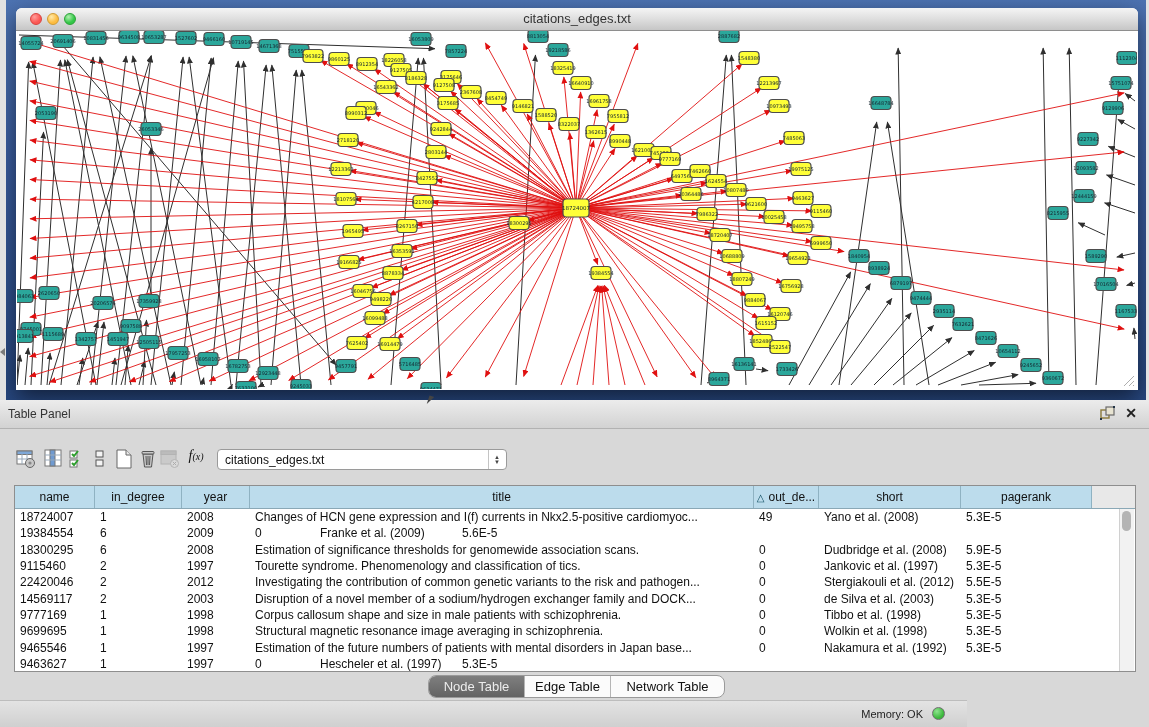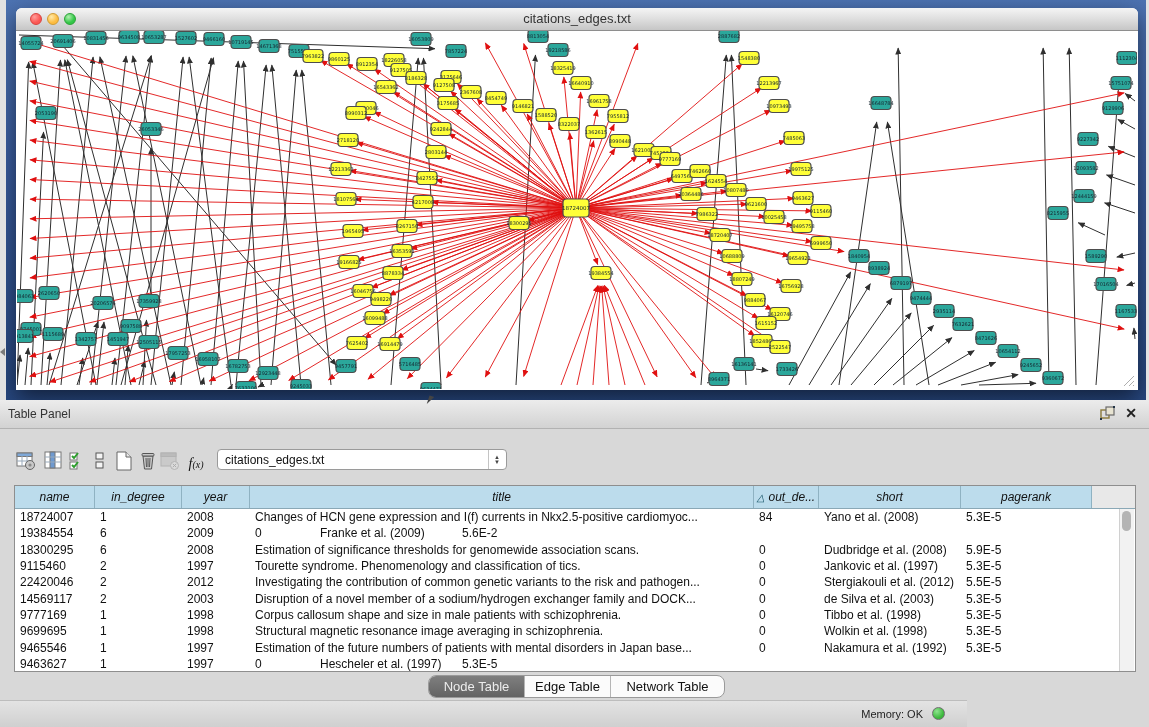--- a/index.html
+++ b/index.html
@@ -31,32 +31,32 @@
   #panel-strip{position:absolute;left:0;top:0;width:1149px;height:28px;
     background:linear-gradient(180deg,#ececec,#d2d2d2);border-bottom:1px solid #b2b2b2;}
   #panel-title{position:absolute;left:8px;top:7px;font-size:12px;color:#333;}
   #float-icon{position:absolute;right:34px;top:6px;width:15px;height:15px;}
   #close-icon{position:absolute;right:12px;top:5px;font-size:14px;font-weight:bold;color:#222;line-height:16px;}
   #mouse-cursor{position:absolute;left:428px;top:-4px;width:0;height:0;
     border-left:5px solid #444;border-bottom:9px solid transparent;transform:rotate(18deg);}
 
   
   #toolbar{position:absolute;left:0;top:40px;width:1149px;height:40px;}
-  .tbtn{position:absolute;top:8px;width:24px;height:24px;display:flex;align-items:flex-end;justify-content:center;}
+  .tbtn{position:absolute;top:8px;width:24px;height:24px;display:flex;align-items:flex-start;justify-content:center;}
   #combo{position:absolute;left:217px;top:9px;width:290px;height:21px;background:#fff;
     border:1px solid #9a9a9a;border-radius:4px;box-sizing:border-box;font-size:12px;color:#111;
     display:flex;align-items:center;padding-left:7px;}
   #combo-stepper{position:absolute;right:1px;top:0px;width:16px;height:19px;border-left:1px solid #c4c4c4;
     display:flex;flex-direction:column;align-items:center;justify-content:center;font-size:6px;color:#444;line-height:5px;}
   .fx{font-family:"Liberation Serif",serif;font-style:italic;font-size:14px;color:#111;}
 
   
   #tablebox{position:absolute;left:14px;top:85px;width:1122px;height:187px;background:#fff;
     border:1px solid #8e8e8e;box-sizing:border-box;overflow:hidden;}
-  #thead{display:flex;height:22px;background:#bcdcec;border-bottom:1px solid #8aa8b6;font-style:italic;}
+  #thead{display:flex;height:22px;background:#bcdcec;border-bottom:1px solid #8aa8b6;}
   .th{box-sizing:border-box;border-right:1px solid #8fb2c2;font-size:12px;color:#111;
     display:flex;align-items:center;justify-content:center;white-space:nowrap;overflow:hidden;}
   .th .sortglyph{margin-right:4px;font-size:10px;color:#0b4a5e;}
   .c0{width:80px}.c1{width:87px}.c2{width:68px}.c3{width:504px}.c4{width:65px}.c5{width:142px}.c6{width:131px}
   .th.cF{flex:1;border-right:none;background:#e8e8e8;}
   .trow{display:flex;height:16.3px;font-size:12px;color:#111;}
   .td{box-sizing:border-box;padding-left:5px;white-space:nowrap;overflow:hidden;display:flex;align-items:center;}
   #vscroll{position:absolute;right:1px;top:23px;width:14px;height:162px;background:#f2f2f2;border-left:1px solid #d0d0d0;}
   #vthumb{position:absolute;left:2px;top:2px;width:9px;height:20px;background:#b4b4b4;border-radius:5px;}
 
@@ -952,31 +952,31 @@
             <span>pagerank</span>
           </div>
           <div class="th cF"></div>
         </div>
       <div id="tbody">
           <div class="trow">
             <div class="td c0">18724007</div>
             <div class="td c1">1</div>
             <div class="td c2">2008</div>
             <div class="td c3">Changes of HCN gene expression and I(f) currents in Nkx2.5-positive cardiomyoc...</div>
-            <div class="td c4">84</div>
+            <div class="td c4">49</div>
             <div class="td c5">Yano et al. (2008)</div>
             <div class="td c6">5.3E-5</div>
           </div>
           <div class="trow">
             <div class="td c0">19384554</div>
             <div class="td c1">6</div>
             <div class="td c2">2009</div>
             <div class="td c4">0</div>
             <div class="td c5">Franke et al. (2009)</div>
-            <div class="td c6">5.6E-2</div>
+            <div class="td c6">5.6E-5</div>
           </div>
           <div class="trow">
             <div class="td c0">18300295</div>
             <div class="td c1">6</div>
             <div class="td c2">2008</div>
             <div class="td c3">Estimation of significance thresholds for genomewide association scans.</div>
             <div class="td c4">0</div>
             <div class="td c5">Dudbridge et al. (2008)</div>
             <div class="td c6">5.9E-5</div>
           </div>

